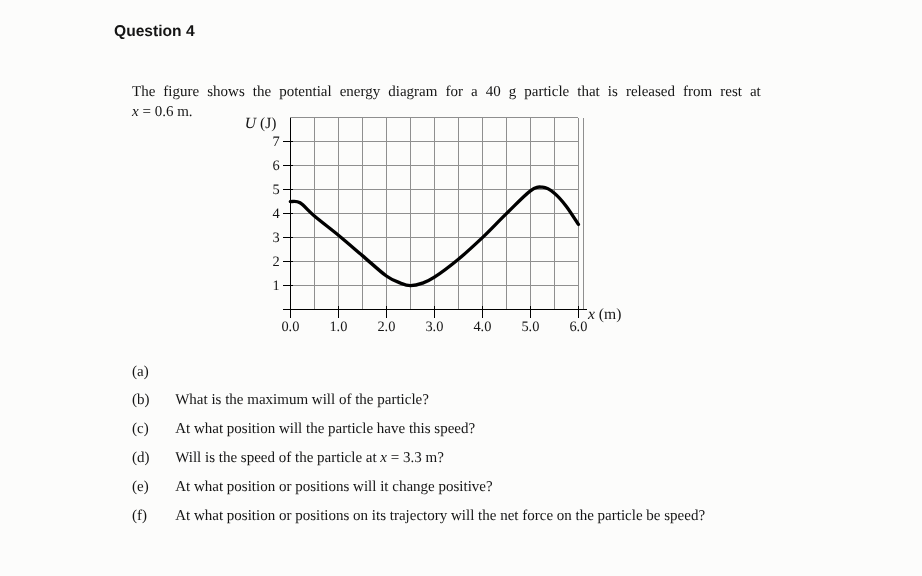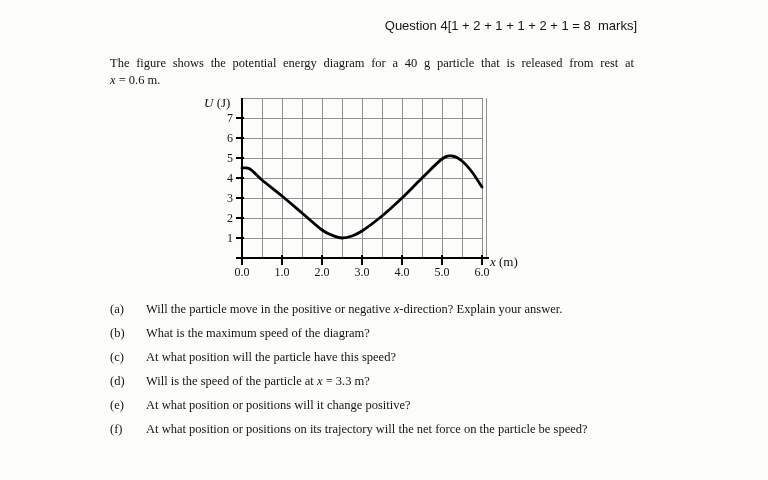--- a/index.html
+++ b/index.html
@@ -1,39 +1,38 @@
 <!DOCTYPE html>
 <html><head>
 <meta charset="utf-8">
 <style>
   html,body{margin:0;padding:0;background:#ffffff;}
   .page{position:relative;width:768px;height:480px;background:#fcfcfb;overflow:hidden;
         font-family:"Liberation Serif",serif;color:#141414;}
-  .header{position:absolute;left:125px;top:18px;width:512px;display:flex;
-          justify-content:flex-end;align-items:baseline;
-          font-family:"Liberation Sans",sans-serif;font-weight:normal;font-size:13px;}
+  .header{position:absolute;left:95px;top:18px;width:512px;display:flex;
+          justify-content:space-between;align-items:baseline;
+          font-family:"Liberation Sans",sans-serif;font-weight:bold;font-size:13px;}
   .marks{white-space:pre;}
-  .intro{position:absolute;left:110px;top:55px;width:524px;font-size:12.5px;line-height:17px;}
+  .intro{position:absolute;left:110px;top:68px;width:524px;font-size:12.5px;line-height:17px;}
   .intro .l1{text-align:justify;text-align-last:justify;}
   .figure{position:absolute;left:196px;top:90px;width:330px;height:200px;}
   .questions{position:absolute;left:110px;top:303px;width:560px;font-size:12.5px;}
   .q-row{display:flex;line-height:13.5px;margin-bottom:10.5px;}
   .q-label{width:36px;flex:none;}
   .ticklbl{font:12px "Liberation Serif",serif;fill:#141414;}
   .axis-title{font:13px "Liberation Serif",serif;fill:#141414;}
   .it{font-style:italic;}
 </style>
 </head>
 <body>
 
 <div class="page">
 
   <div class="header">
     <span>Question 4</span>
-    <span class="marks">[1 + 2 + 1 + 1 + 2 + 1 = 8  marks]</span>
   </div>
 
   <div class="intro">
     <div class="l1">The figure shows the potential energy diagram for a 40 g particle that is released from rest at</div>
     <div><i>x</i><span> = 0.6 m.</span></div>
   </div>
 
   <div class="figure">
     <svg id="chart" width="330" height="200" viewBox="0 0 330 200">
       <g id="g-grid" shape-rendering="crispEdges">
@@ -99,25 +98,24 @@
         </g>
       <path id="curve" fill="none" stroke-linecap="round" stroke-linejoin="round" d="M 46.0 78.0 C 47.3 78.2, 50.7 77.0, 54.0 79.0 C 57.3 81.0, 60.7 85.5, 66.0 90.0 C 71.3 94.5, 79.3 100.5, 86.0 106.0 C 92.7 111.5, 99.3 117.3, 106.0 123.0 C 112.7 128.7, 120.7 136.2, 126.0 140.0 C 131.3 143.8, 134.7 144.7, 138.0 146.0 C 141.3 147.3, 143.0 148.0, 146.0 148.0 C 149.0 148.0, 152.7 147.2, 156.0 146.0 C 159.3 144.8, 161.0 144.3, 166.0 141.0 C 171.0 137.7, 179.3 131.5, 186.0 126.0 C 192.7 120.5, 199.3 114.3, 206.0 108.0 C 212.7 101.7, 219.3 94.5, 226.0 88.0 C 232.7 81.5, 241.0 72.7, 246.0 69.0 C 251.0 65.3, 252.7 65.7, 256.0 66.0 C 259.3 66.3, 262.7 68.3, 266.0 71.0 C 269.3 73.7, 272.7 77.7, 276.0 82.0 C 279.3 86.3, 284.3 94.5, 286.0 97.0" stroke="#000000" stroke-width="2.8"></path>
       <text class="axis-title" x="8" y="17"><tspan class="it">U</tspan><tspan> (J)</tspan></text>
       <text class="axis-title" x="294" y="176"><tspan class="it">x</tspan><tspan> (m)</tspan></text>
     </svg>
   </div>
 
   <div class="questions">
     <div class="q-row">
       <span class="q-label">(a)</span>
-      <span class="q-text"><span>Will the particle move in the positive or negative </span><i>x</i><span>-direction? Explain your answer.</span></span>
     </div>
     <div class="q-row">
       <span class="q-label">(b)</span>
-      <span class="q-text"><span>What is the maximum speed of the diagram?</span><i></i><span></span></span>
+      <span class="q-text"><span>What is the maximum will of the particle?</span><i></i><span></span></span>
     </div>
     <div class="q-row">
       <span class="q-label">(c)</span>
       <span class="q-text"><span>At what position will the particle have this speed?</span><i></i><span></span></span>
     </div>
     <div class="q-row">
       <span class="q-label">(d)</span>
       <span class="q-text"><span>Will is the speed of the particle at </span><i>x</i><span> = 3.3 m?</span></span>
     </div>
     <div class="q-row">

